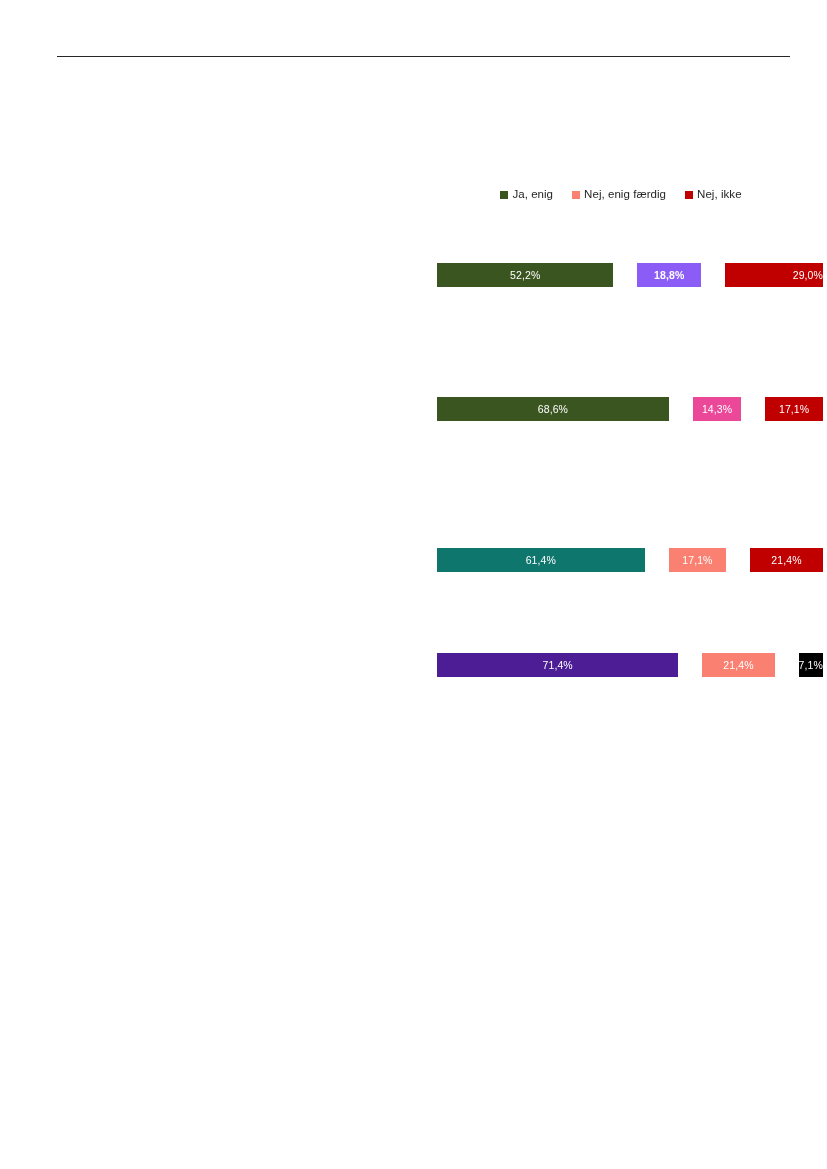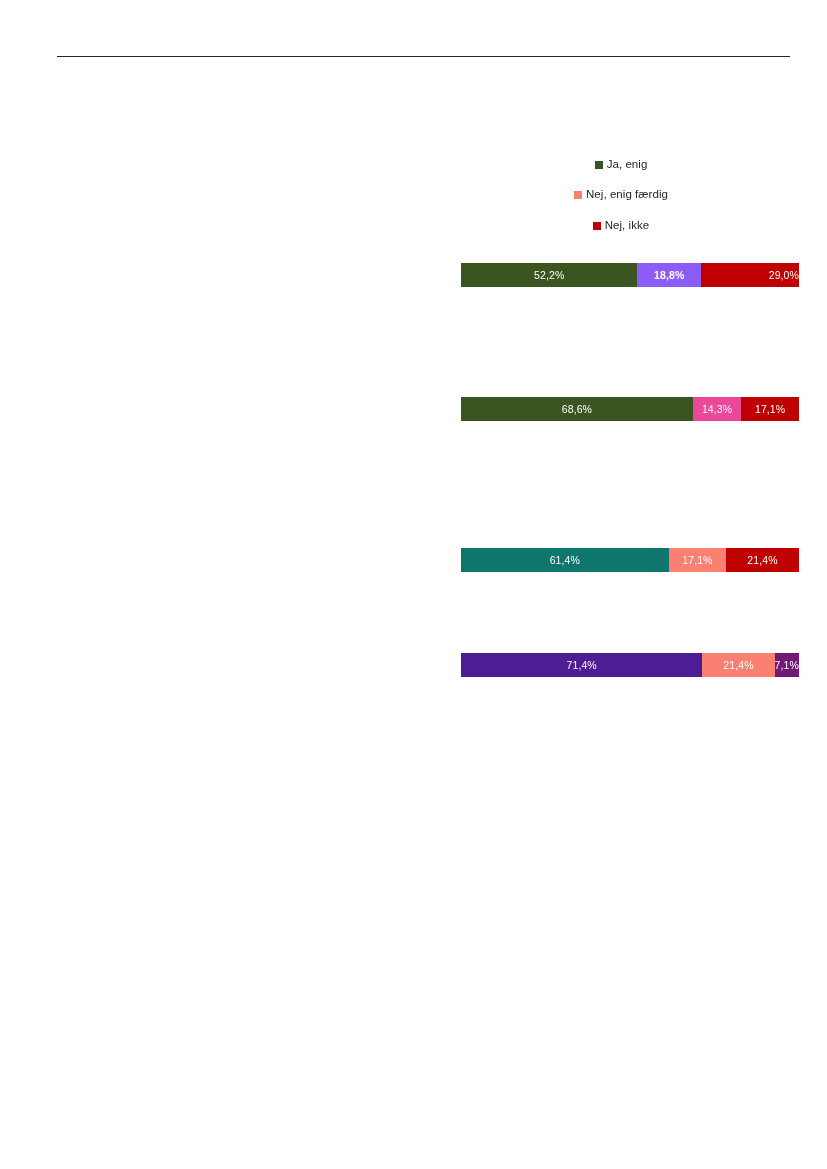--- a/index.html
+++ b/index.html
@@ -36,21 +36,21 @@
   }
 
   
   .legend {
     position: absolute;
     left: 452px;
     top: 186px;
     width: 338px;
     height: 18px;
     display: flex;
-    flex-direction: column;
+    flex-direction: row;
     align-items: center;
     justify-content: center;
     gap: 19px;
     white-space: nowrap;
   }
   .legend-item {
     display: flex;
     flex-direction: row;
     align-items: center;
     gap: 4px;
@@ -64,26 +64,27 @@
   .legend-label {
     font-size: 11.5px;
     color: #262626;
     line-height: 1;
     letter-spacing: 0.05px;
   }
 
   
   .bar-row {
     position: absolute;
-    left: 461px;
+    left: 437px;
     width: 338px;
     height: 24px;
     display: flex;
     flex-direction: row;
     align-items: stretch;
+    gap: 24px;
   }
   .seg {
     display: flex;
     align-items: center;
     justify-content: center;
     overflow: hidden;
     box-sizing: border-box;
   }
   .seg-label {
     font-size: 10.5px;
@@ -156,18 +157,18 @@
     </div>
   </div>
 
   <div class="bar-row row-4">
     <div class="seg" style="background: #4c1d95; flex: 0 0 71.4%;">
       <span class="seg-label">71,4%</span>
     </div>
     <div class="seg" style="background: rgb(250, 128, 114); flex: 0 0 21.4%;">
       <span class="seg-label">21,4%</span>
     </div>
-    <div class="seg" style="background: #701a75; flex: 0 0 7.1%;">
+    <div class="seg" style="background: #000000; flex: 0 0 7.1%;">
       <span class="seg-label">7,1%</span>
     </div>
   </div>
 
 </div>
 
 </body></html>

